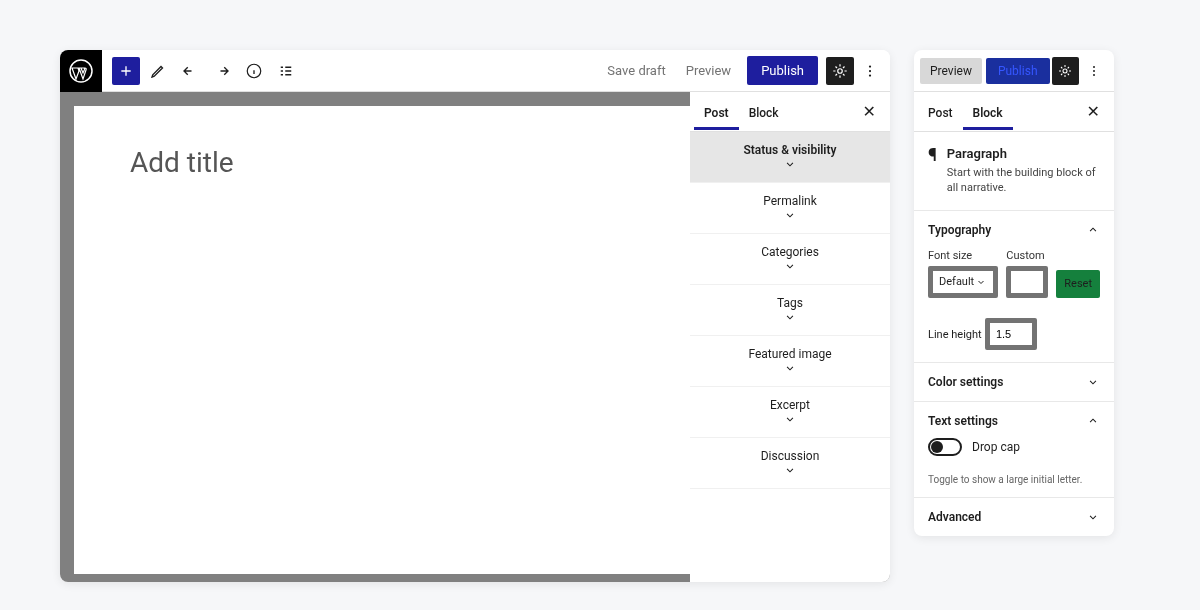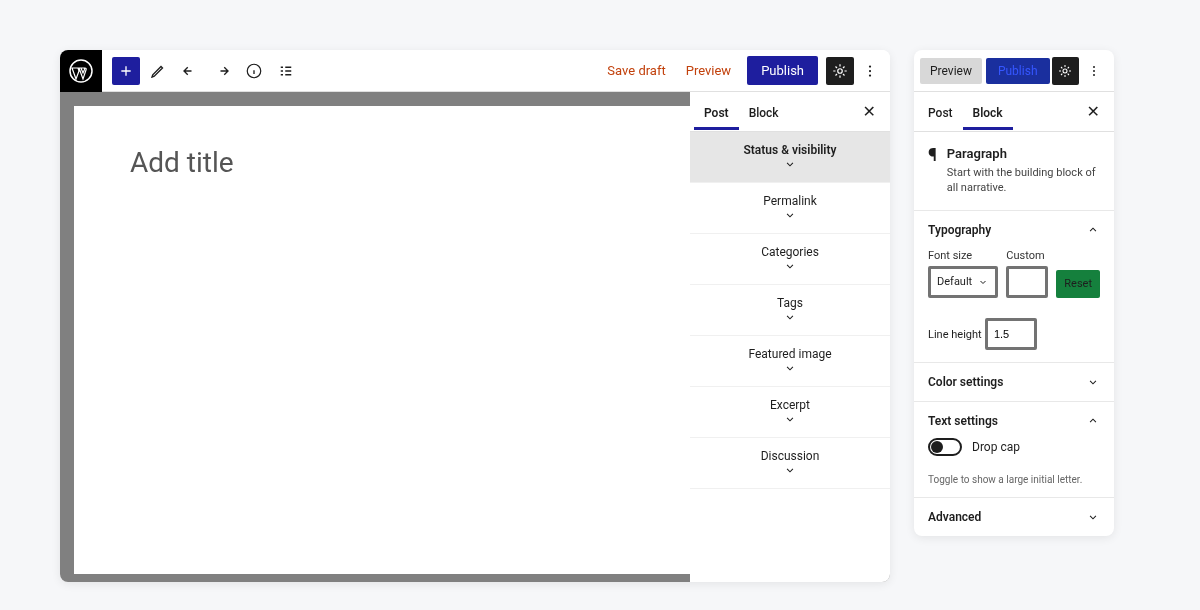--- a/index.html
+++ b/index.html
@@ -42,21 +42,21 @@
     display: flex; align-items: center; justify-content: center;
     border-radius: 2px;
     cursor: pointer;
     margin: 0 2px;
   }
   .blue-btn { background: #1e1e9e; color: #fff; }
   .black-btn { background: #1e1e1e; color: #fff; }
   .icon-btn { color: #1e1e1e; }
   .spacer { flex: 1; }
   .link-btn {
-    color: #c2410c;
+    color: #737373;
     padding: 6px 10px;
     cursor: pointer;
     font-size: 13px;
   }
   .publish-btn {
     background: #1e1e9e;
     color: #fff;
     padding: 7px 14px;
     border-radius: 2px;
     cursor: pointer;
@@ -160,21 +160,21 @@
     justify-content: space-between;
     align-items: center;
     font-weight: 600;
     font-size: 12px;
     cursor:pointer;
   }
   .field-row { display: flex; gap: 8px; margin-top: 12px; align-items: flex-end;}
   .field { flex: 1; }
   .field label { font-size: 11px; color: #333; display:block; margin-bottom: 4px;}
   .select-box, .input-box {
-    border: 3px solid #737373;
+    border: 5px solid #737373;
     padding: 5px 6px;
     font-size: 11px;
     width: 100%;
     border-radius: 2px;
     background: #fff;
     height: 32px;
   }
   .select-box { display:flex; justify-content:space-between; align-items:center; cursor:pointer;}
   .reset-btn {
     background: #15803d;

